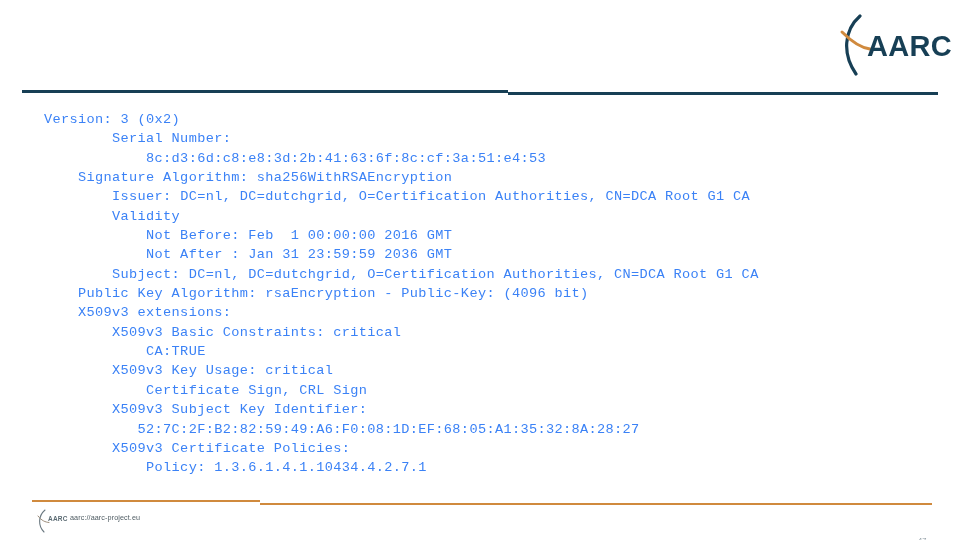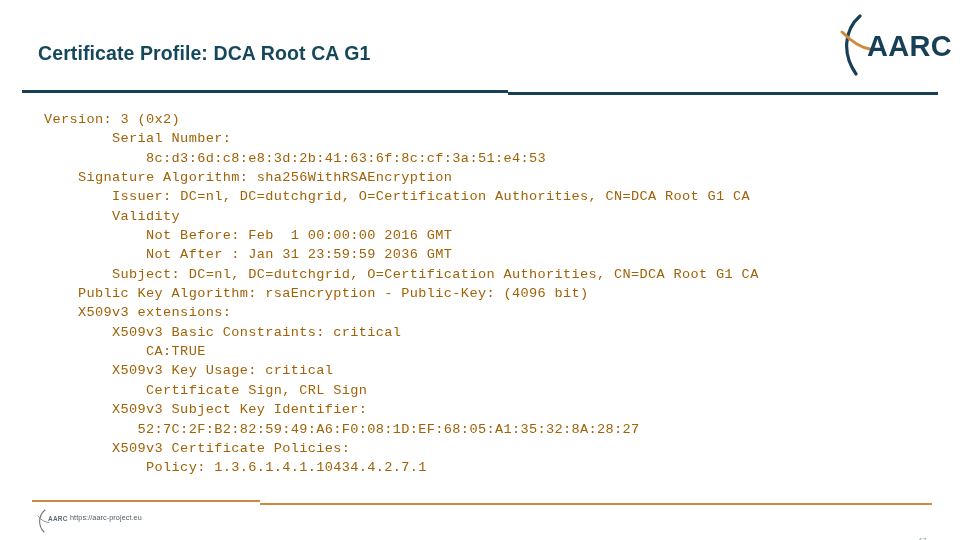--- a/index.html
+++ b/index.html
@@ -75,21 +75,21 @@
 
   
   .cert-body {
     position: absolute;
     left: 44px;
     top: 110px;
     width: 900px;
     font-family: "Liberation Mono", "DejaVu Sans Mono", monospace;
     font-size: 13.6px;
     line-height: 19.35px;
-    color: #a16207;
+    color: #3b82f6;
     white-space: pre;
     letter-spacing: 0.35px;
   }
   .cert-line {
     white-space: pre;
     height: 19.35px;
   }
   .cert-line b {
     font-weight: normal;
   }
@@ -143,21 +143,20 @@
     font-size: 7.5px;
     color: #8d9aa2;
     margin-top: 24px;
   }
 </style>
 </head>
 <body>
 
 <div class="slide">
 
-  <div class="slide-title">Certificate Profile: DCA Root CA G1</div>
 
   <div class="header-rule-left"></div>
   <div class="header-rule-right"></div>
 
   <div class="logo">
     <svg width="110" height="62" viewBox="0 0 110 62">
       <path d="M 24 2 C 8 16, 6 40, 20 60" fill="none" stroke="#173f55" stroke-width="3.2" stroke-linecap="round"></path>
       <path d="M 6 18 C 18 30, 26 34, 34 35" fill="none" stroke="#d08a3e" stroke-width="3" stroke-linecap="round"></path>
     </svg>
     <div class="logo-text">AARC</div>
@@ -169,17 +168,17 @@
   <div class="footer-rule-right"></div>
 
   <div class="footer-logo">
     <svg width="42" height="24" viewBox="0 0 42 24">
       <path d="M 9 1 C 2 7, 2 17, 8 23" fill="none" stroke="#6a7880" stroke-width="1.1" stroke-linecap="round"></path>
       <path d="M 2 7 C 6 12, 9 13, 13 13.5" fill="none" stroke="#9a8a78" stroke-width="1" stroke-linecap="round"></path>
     </svg>
     <div class="footer-logo-text">AARC</div>
   </div>
 
-  <div class="footer-url">https://aarc-project.eu</div>
+  <div class="footer-url">aarc://aarc-project.eu</div>
 
   <div class="page-number">47</div>
 
 </div>
 
 </body></html>

